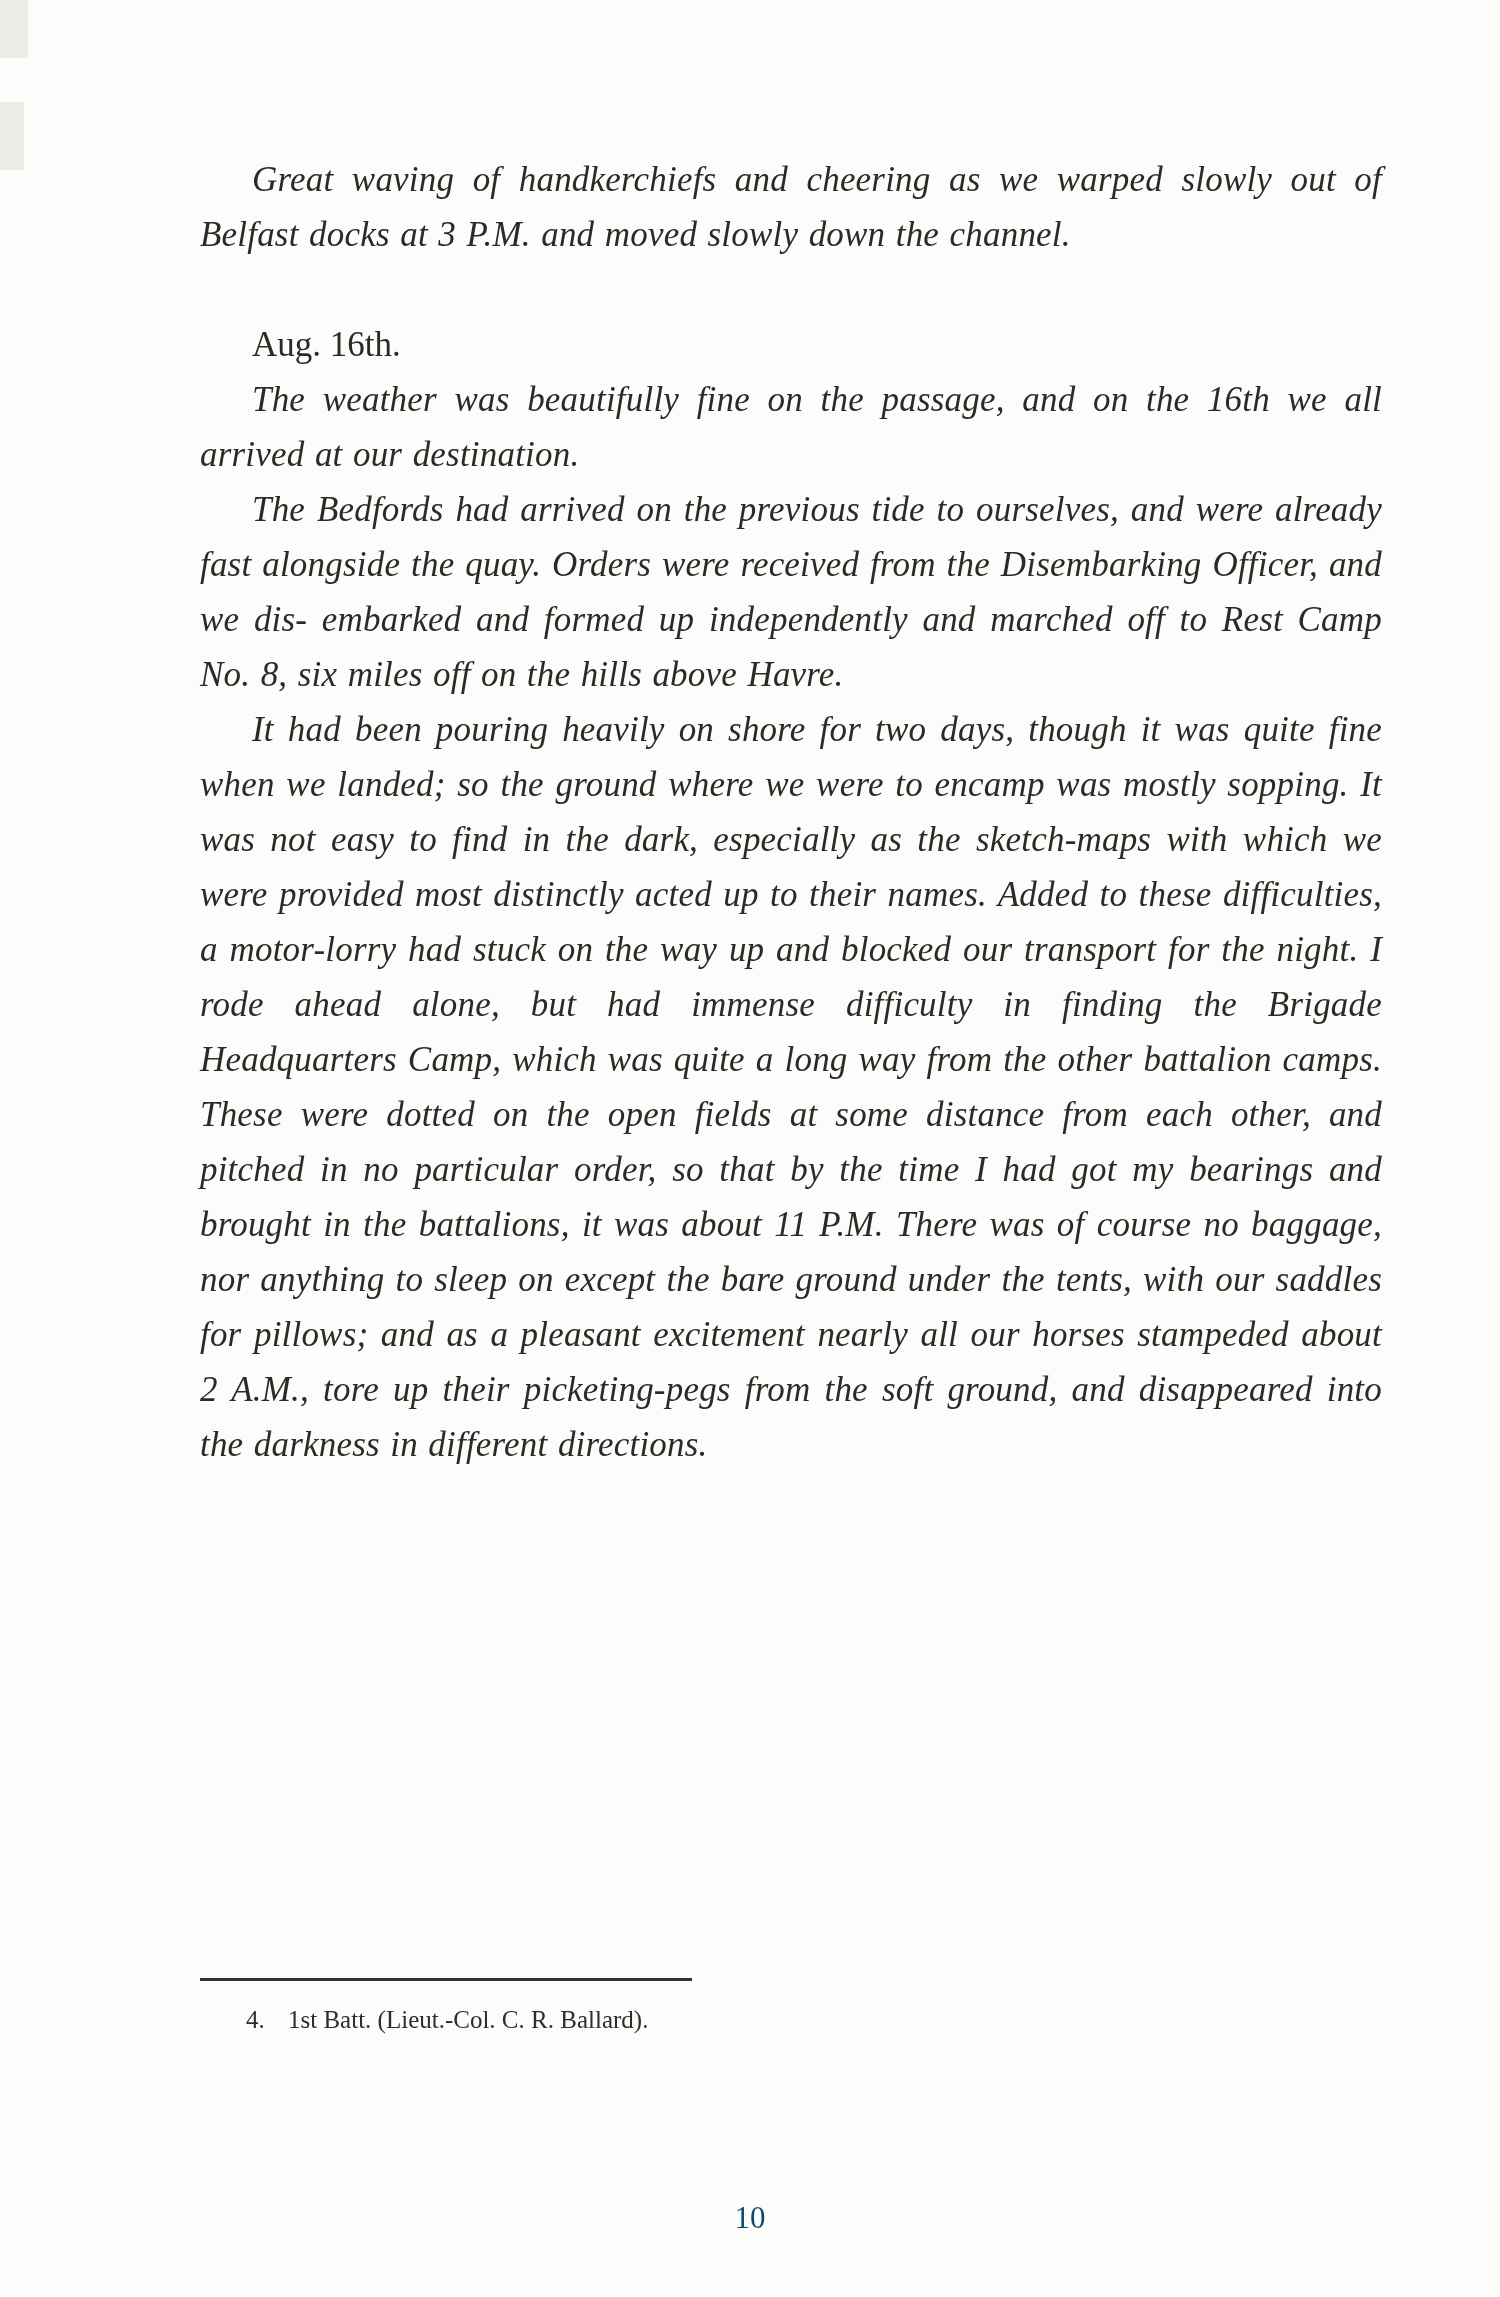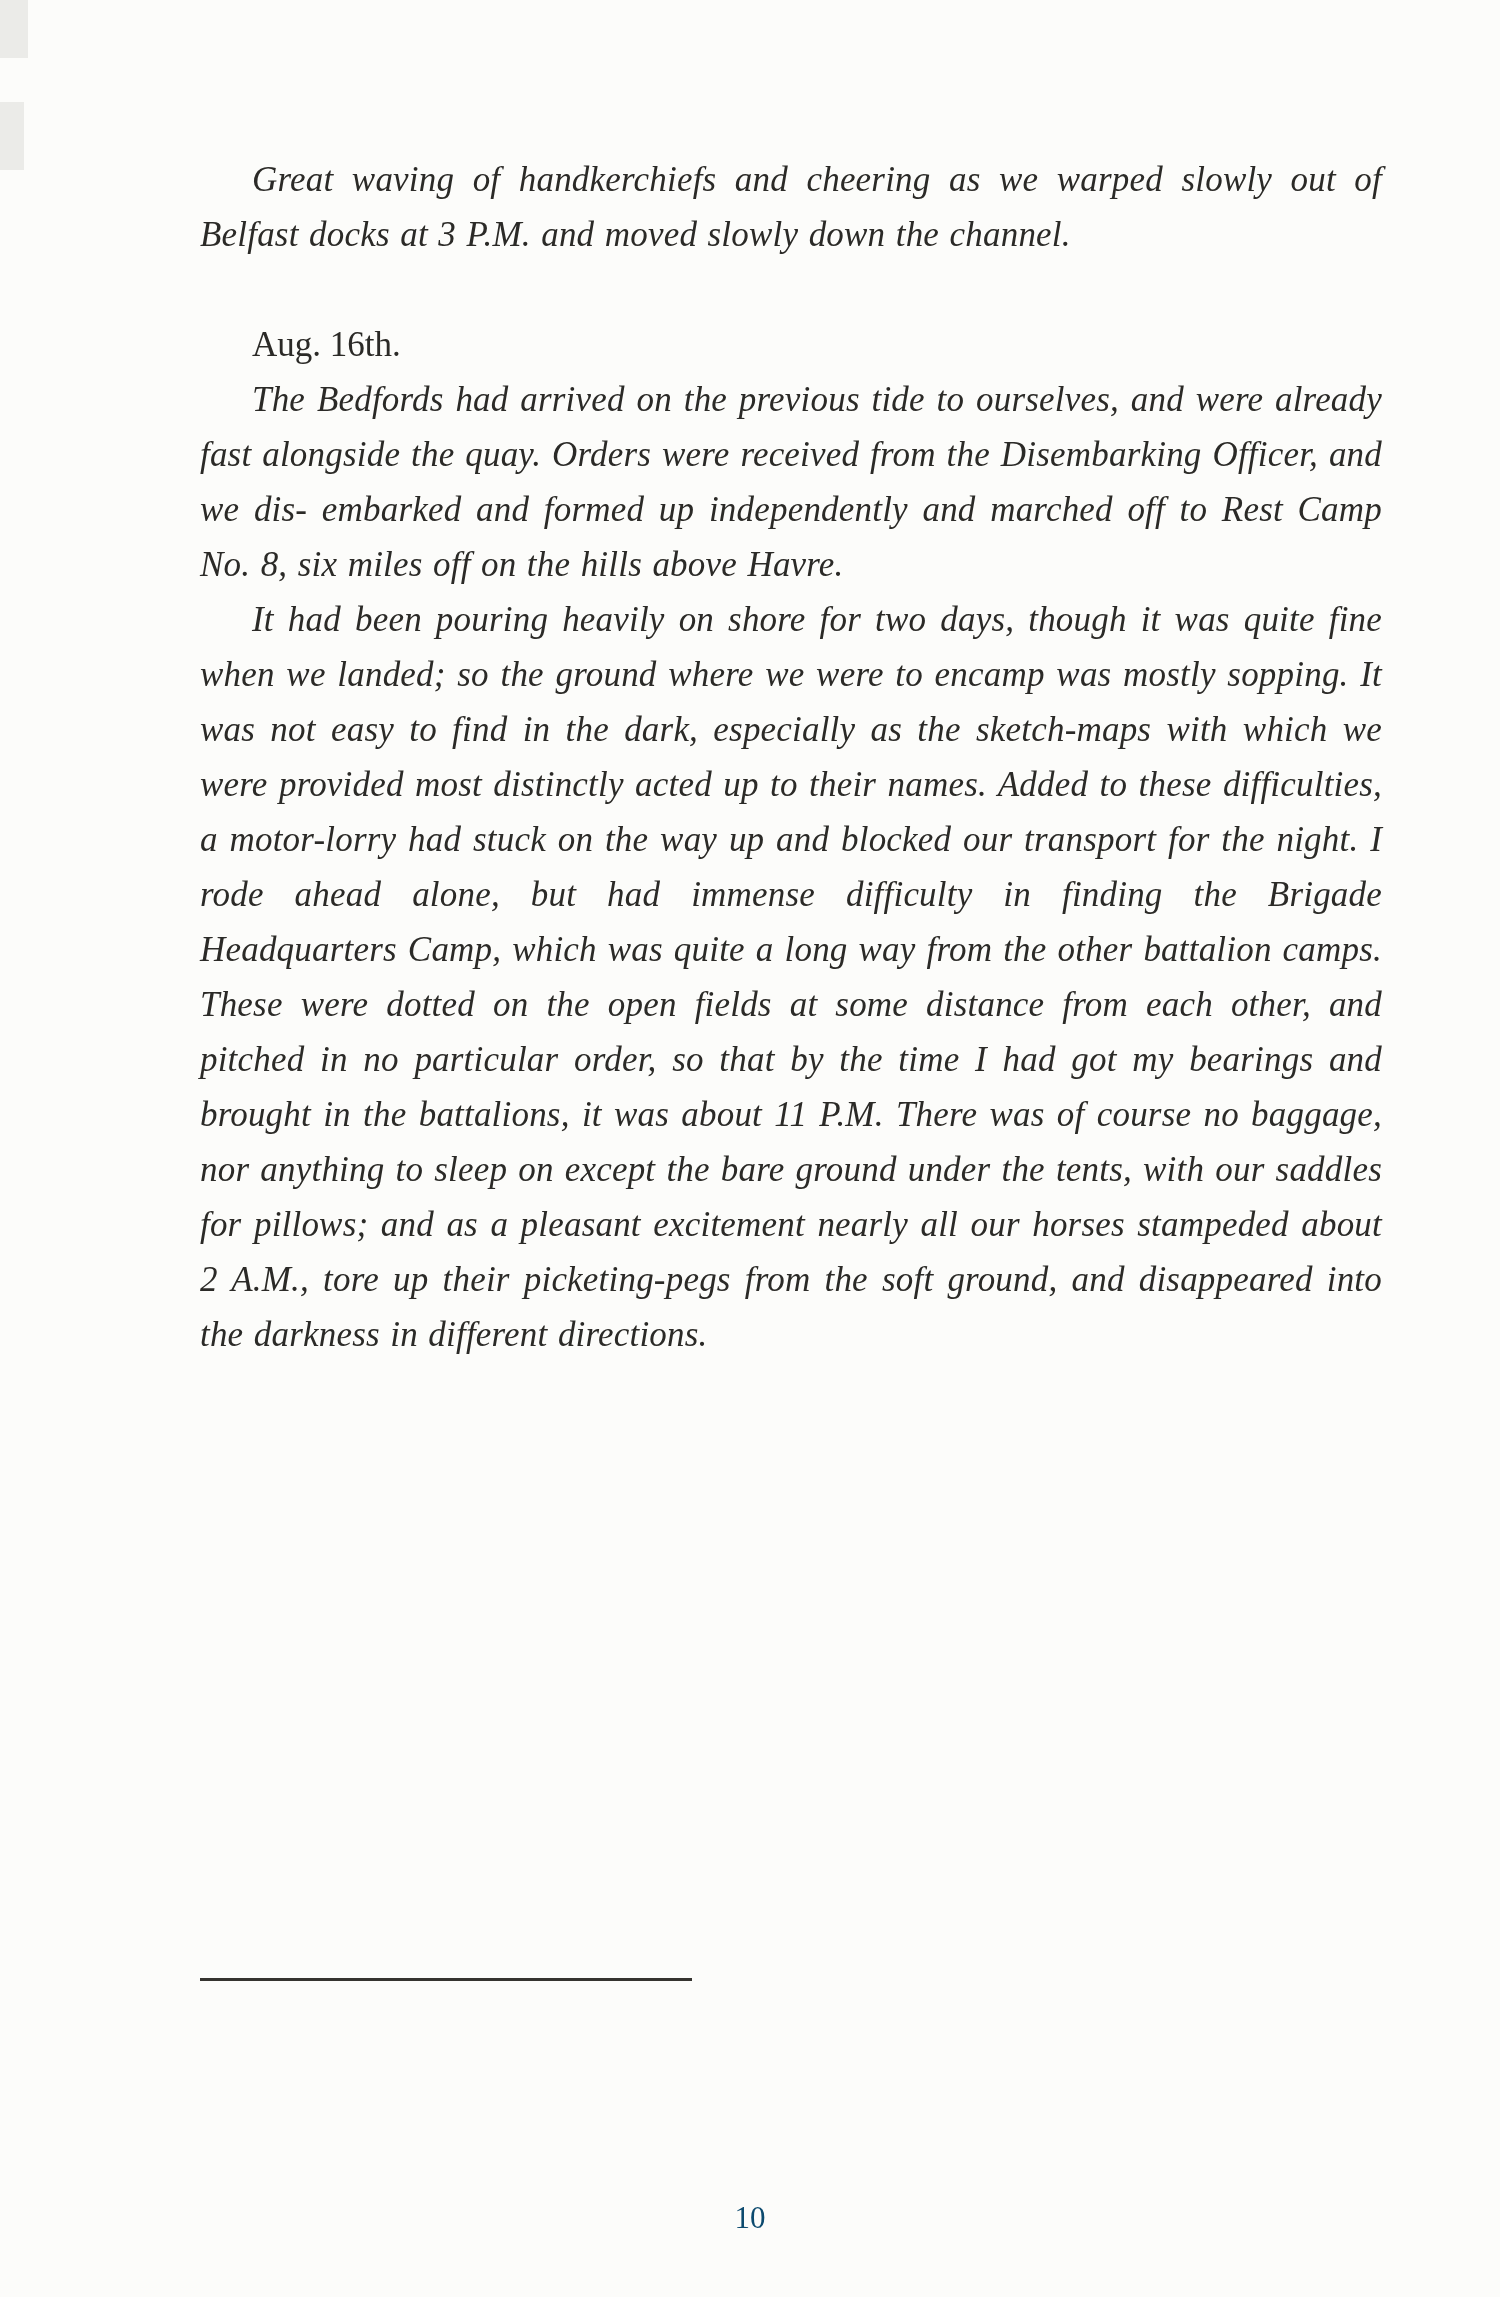--- a/index.html
+++ b/index.html
@@ -78,25 +78,29 @@
 
 <div class="scan-artifact" id="strip1"></div>
 <div class="scan-artifact" id="strip2"></div>
 
 <div class="text-block">
 
   <p class="para indent">Great waving of handkerchiefs and cheering as we warped slowly out of Belfast docks at 3 P.M. and moved slowly down the channel.</p>
 
   <p class="date-heading">Aug. 16th.</p>
 
+  <p class="para indent">The weather was beautifully fine on the passage, and on the 16th we all arrived at our destination.</p>
 
   <p class="para indent">The Bedfords had arrived on the previous tide to ourselves, and were already fast alongside the quay. Orders were received from the Disembarking Officer, and we dis- embarked and formed up independently and marched off to Rest Camp No. 8, six miles off on the hills above Havre.</p>
 
   <p class="para indent">It had been pouring heavily on shore for two days, though it was quite fine when we landed; so the ground where we were to encamp was mostly sopping. It was not easy to find in the dark, especially as the sketch-maps with which we were provided most distinctly acted up to their names. Added to these difficulties, a motor-lorry had stuck on the way up and blocked our transport for the night. I rode ahead alone, but had immense difficulty in finding the Brigade Headquarters Camp, which was quite a long way from the other battalion camps. These were dotted on the open fields at some distance from each other, and pitched in no particular order, so that by the time I had got my bearings and brought in the battalions, it was about 11 P.M. There was of course no baggage, nor anything to sleep on except the bare ground under the tents, with our saddles for pillows; and as a pleasant excitement nearly all our horses stampeded about 2 A.M., tore up their picketing-pegs from the soft ground, and disappeared into the darkness in different directions.</p>
 </div>
 
 <div class="footnote-block">
   <div class="footnote-rule"></div>
 
 
+  <div class="footnote">
+    <span class="fn-num">4.</span><span class="fn-text">1st Batt. (Lieut.-Col. C. R. Ballard).</span>
+  </div>
 </div>
 
 <div class="page-number">10</div>
 
 </body></html>

